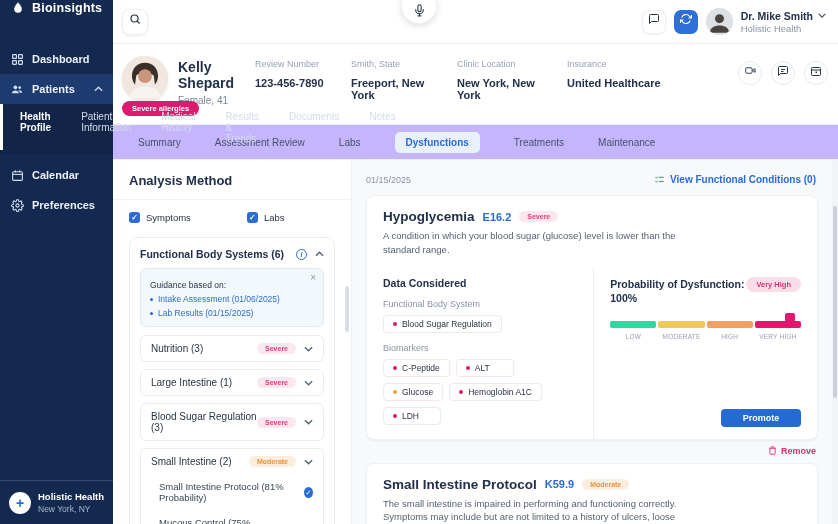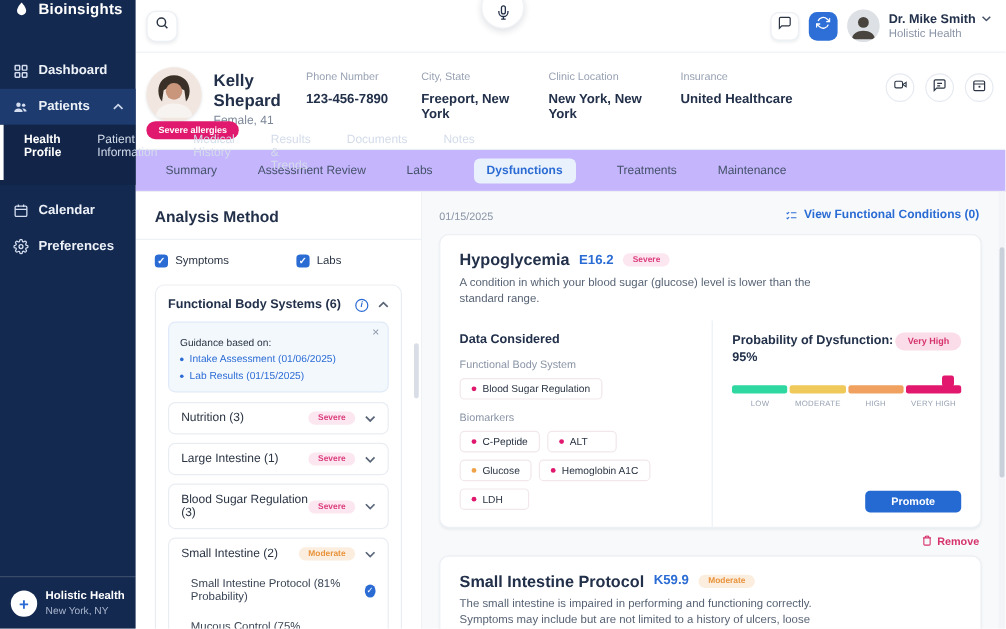--- a/index.html
+++ b/index.html
@@ -311,25 +311,25 @@
             <path d="M4 22c0-4 3.6-6.2 8-6.2s8 2.2 8 6.2z" fill="#F7F3F0"></path>
           </svg>
       </span>
       <div class="p-name-col">
         <div class="p-name">Kelly Shepard</div>
         <div class="p-demo">Female, 41</div>
       </div>
       <span class="allergy-badge">Severe allergies</span>
       <div class="p-fields">
         <div class="p-field">
-          <div class="fl">Phone Number</div>
+          <div class="fl">Review Number</div>
           <div class="fv">123-456-7890</div>
         </div>
         <div class="p-field">
-          <div class="fl">City, State</div>
+          <div class="fl">Smith, State</div>
           <div class="fv">Freeport, New York</div>
         </div>
         <div class="p-field">
           <div class="fl">Clinic Location</div>
           <div class="fv">New York, New York</div>
         </div>
         <div class="p-field">
           <div class="fl">Insurance</div>
           <div class="fv">United Healthcare</div>
         </div>
@@ -533,21 +533,21 @@
                 <span class="pill">
                   <span class="dot pink"></span>
                   <span>LDH</span>
                 </span>
               </div>
             </div>
             <div class="col-right">
               <div class="prob-head">
                 <div>
                   <div class="prob-label">Probability of Dysfunction:</div>
-                  <div class="prob-value">95%</div>
+                  <div class="prob-value">100%</div>
                 </div>
                 <span class="level-badge vh">Very High</span>
               </div>
               <div class="gauge">
                 <span class="gauge-marker"></span>
                 <div class="gauge-bar">
                   <span class="seg g1"></span>
                   <span class="seg g2"></span>
                   <span class="seg g3"></span>
                   <span class="seg g4"></span>

